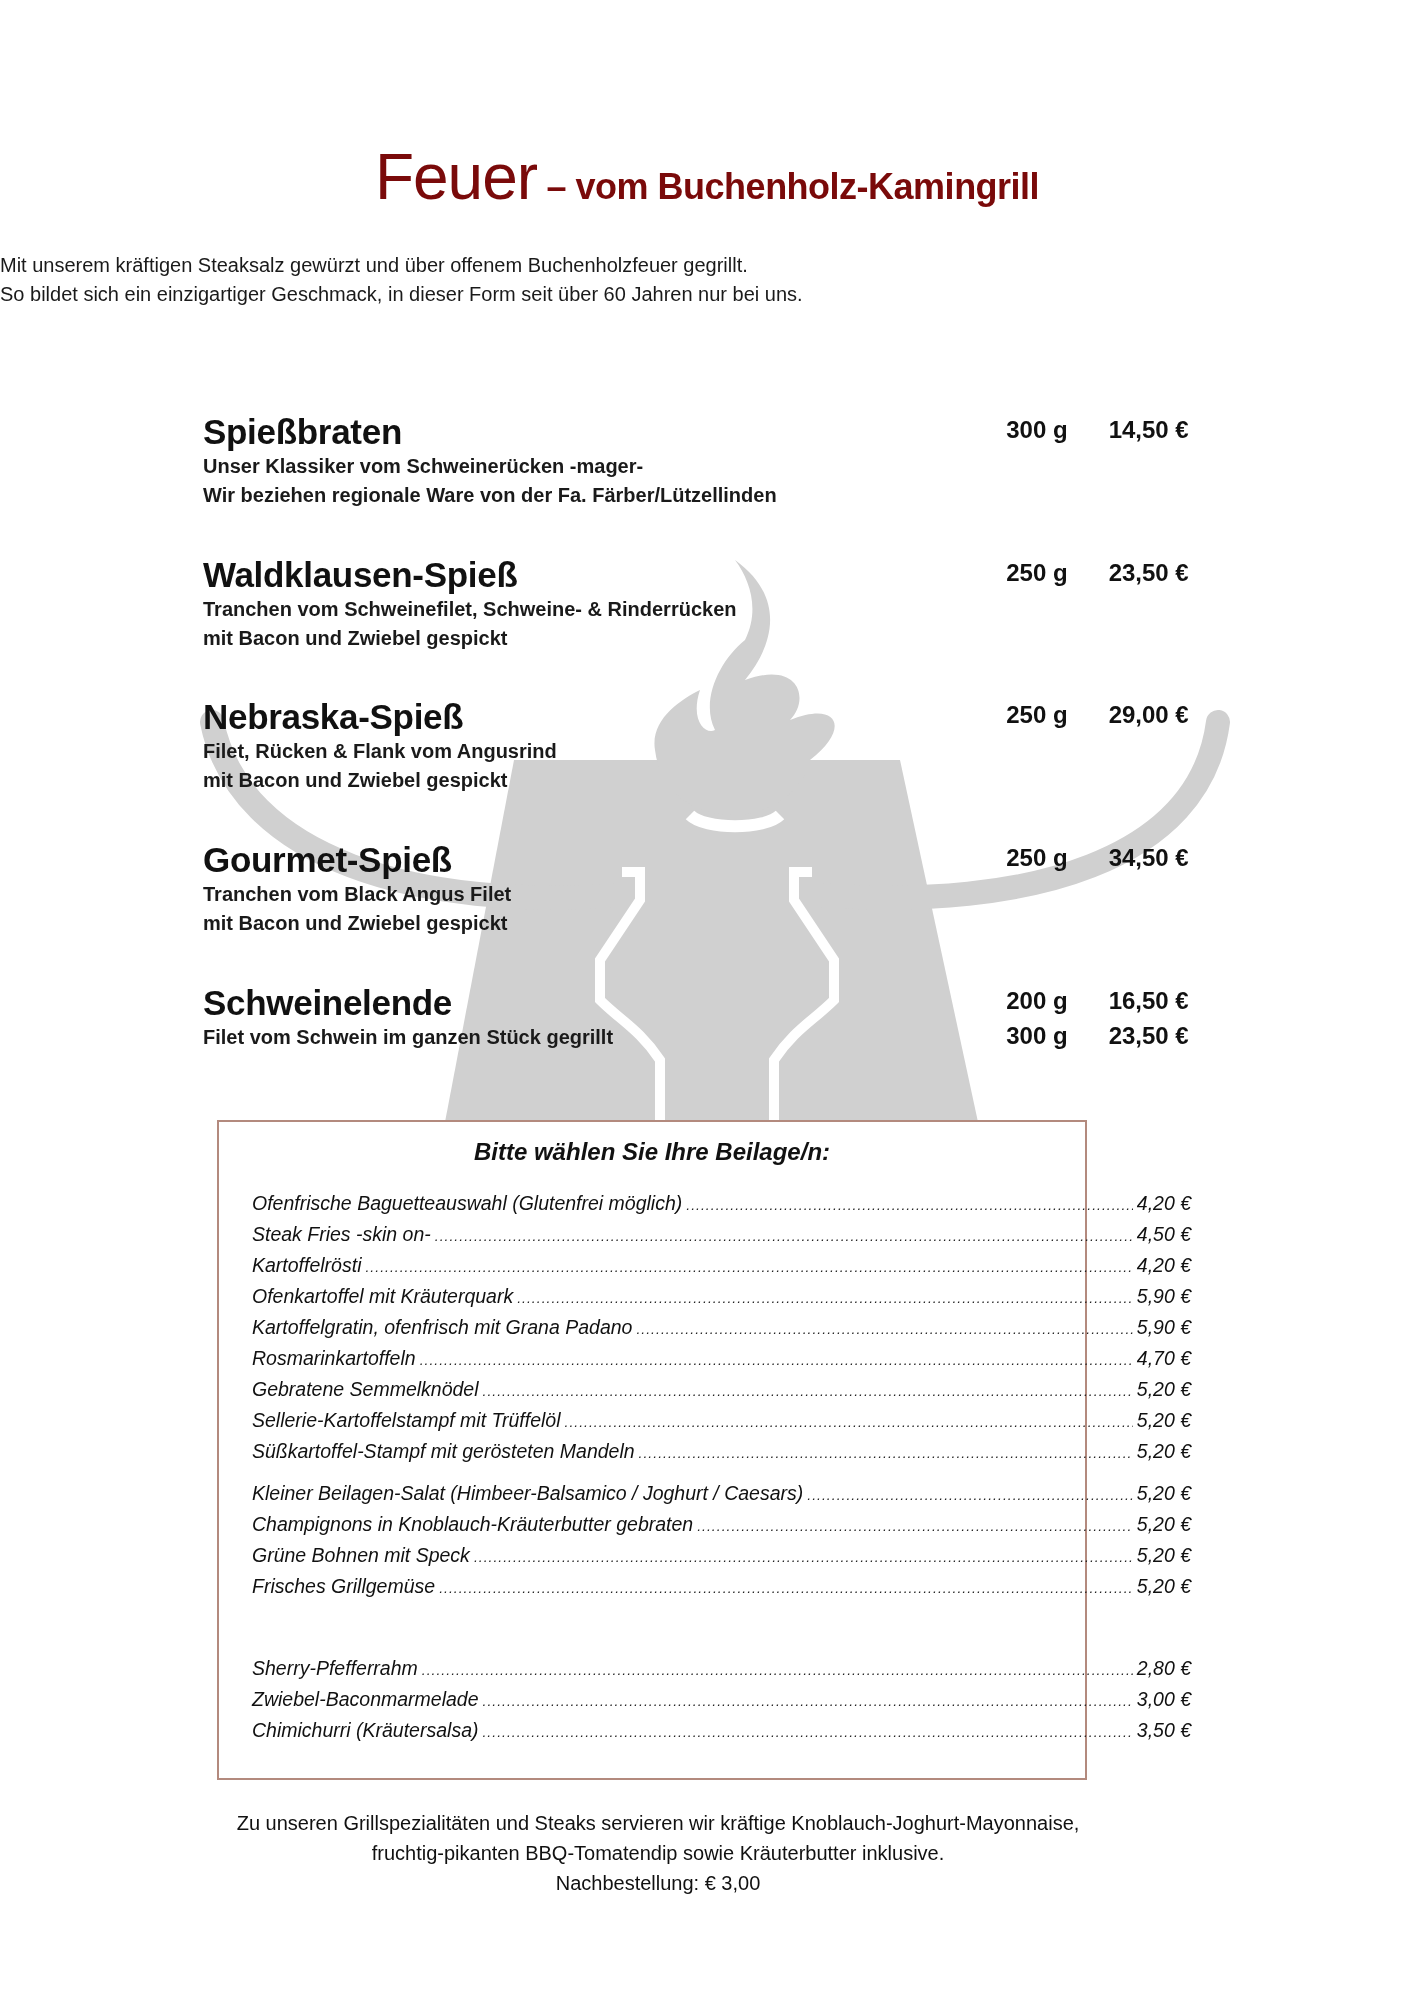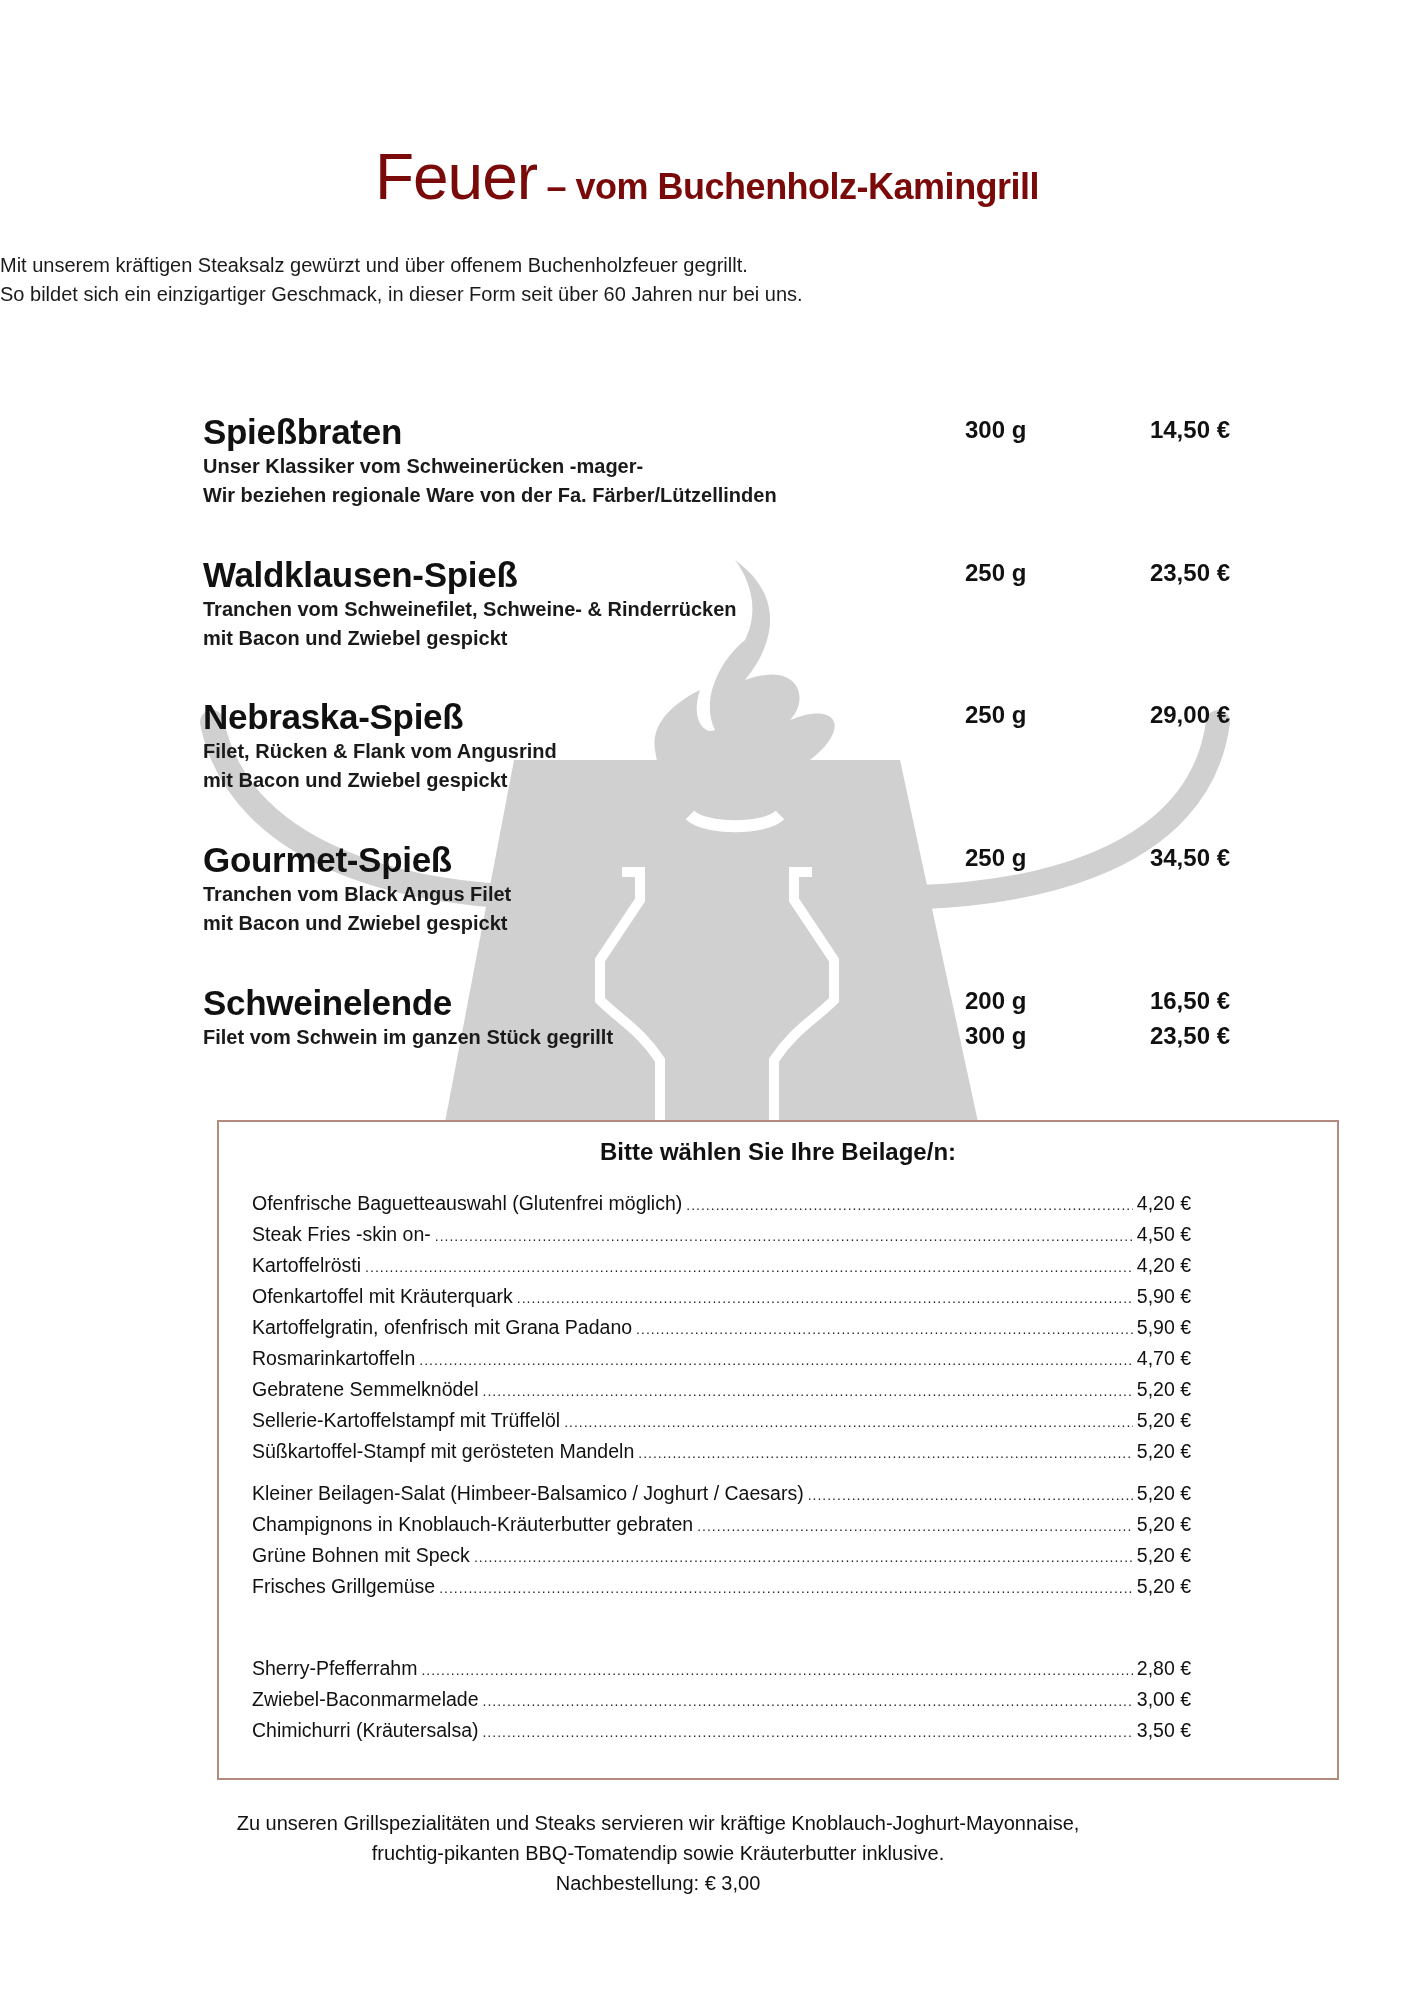--- a/index.html
+++ b/index.html
@@ -12,23 +12,23 @@
     .title { left: 0; width: 1414px; top: 140px; text-align: center; color: #7a0a0a; white-space: nowrap; }
     .title .big { font-size: 64px; font-weight: normal; letter-spacing: -1px; }
     .title .small { font-size: 36px; font-weight: bold; letter-spacing: -0.5px; }
 
     .intro { left: 0; width: 1414px; text-align: left; font-size: 20px; color: #1a1a1a; }
 
     .item { left: 203px; width: 1030px; font-weight: bold; }
     .item-name { font-size: 35px; line-height: 40px; color: #111; letter-spacing: -0.3px; }
     .item-desc { font-size: 20px; line-height: 29px; color: #1a1a1a; }
     .item-prices { position: absolute; top: 0; left: 762px; width: 265px; }
-    .price-row { display: flex; justify-content: space-between; font-size: 24px; line-height: 35px; color: #111; gap: 41px; }
-
-    .sides-box { left: 217px; top: 1120px; width: 1122px; height: 660px; border: 2px solid #b38a7e; box-sizing: border-box; }
+    .price-row { display: flex; justify-content: center; font-size: 24px; line-height: 35px; color: #111; gap: 41px; }
+
+    .sides-box { left: 217px; top: 1120px; width: 870px; height: 660px; border: 2px solid #b38a7e; box-sizing: border-box; font-style: italic; }
     .sides-title { left: 0; width: 100%; top: 16px; text-align: center; font-size: 24px; font-weight: bold; color: #111; }
     .sides-list { left: 33px; width: 939px; }
     .side-row { display: flex; align-items: baseline; font-size: 19.5px; line-height: 29px; color: #111; text-align: right; }
     .side-name { white-space: nowrap; }
     .side-dots { flex: 1; overflow: hidden; white-space: nowrap; margin: 0 4px; color: #222; letter-spacing: 1px; font-size: 14px; }
     .side-dots::after { content: "............................................................................................................................................................................................................................................................"; }
     .side-price { white-space: nowrap; }
 
     .footer { left: 0; width: 1316px; top: 1808px; text-align: center; font-size: 20px; line-height: 30px; color: #111; }
   </style>

